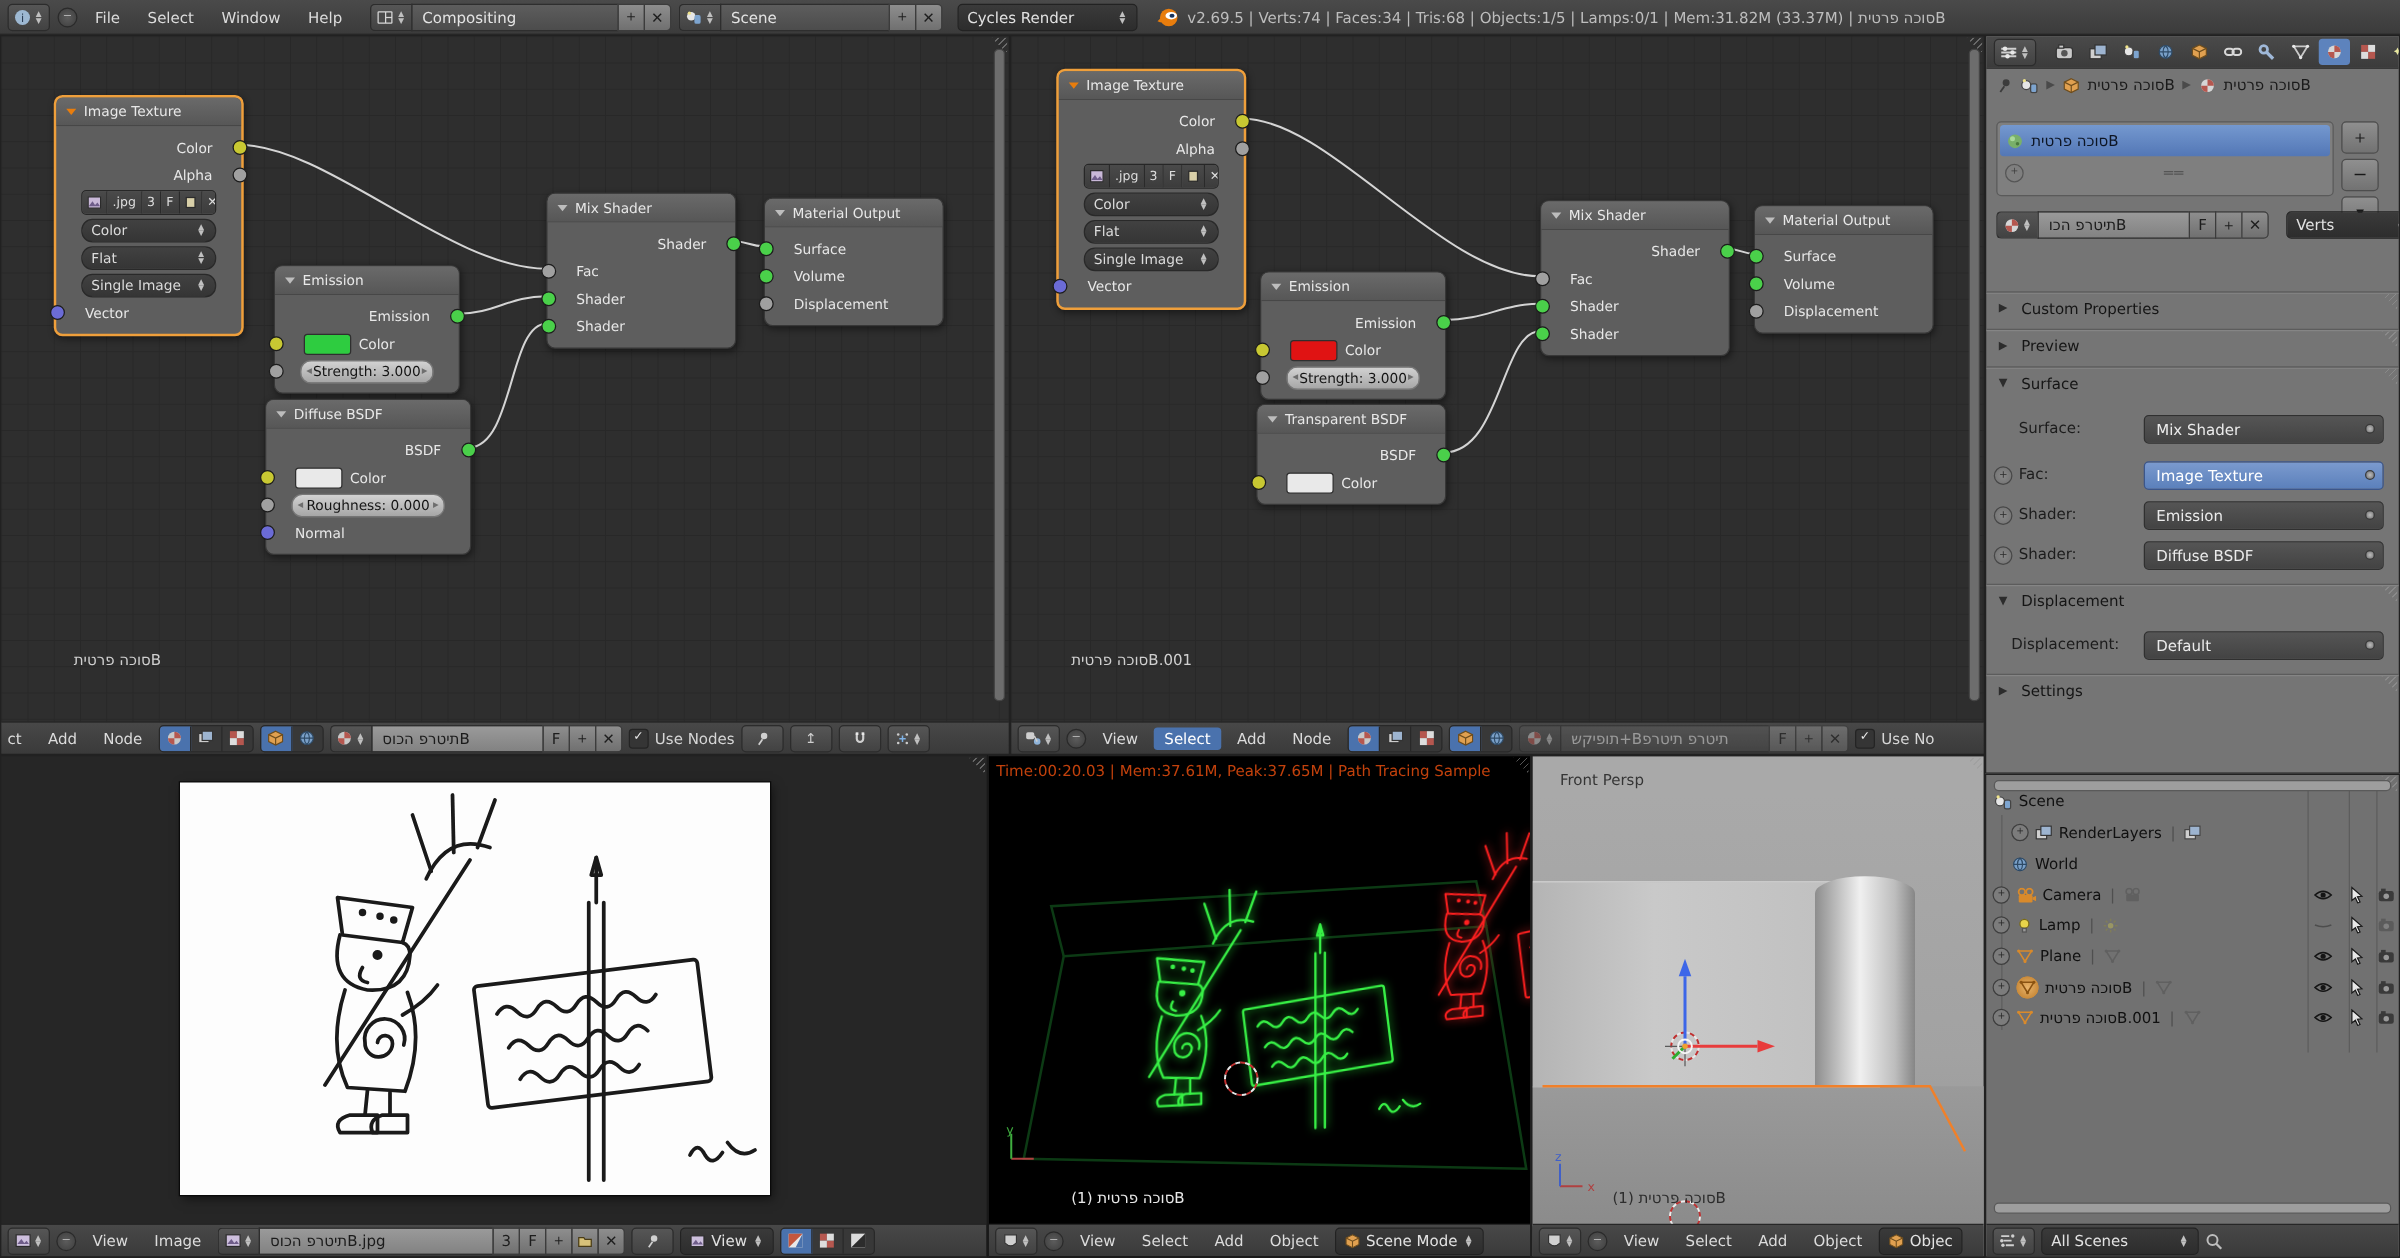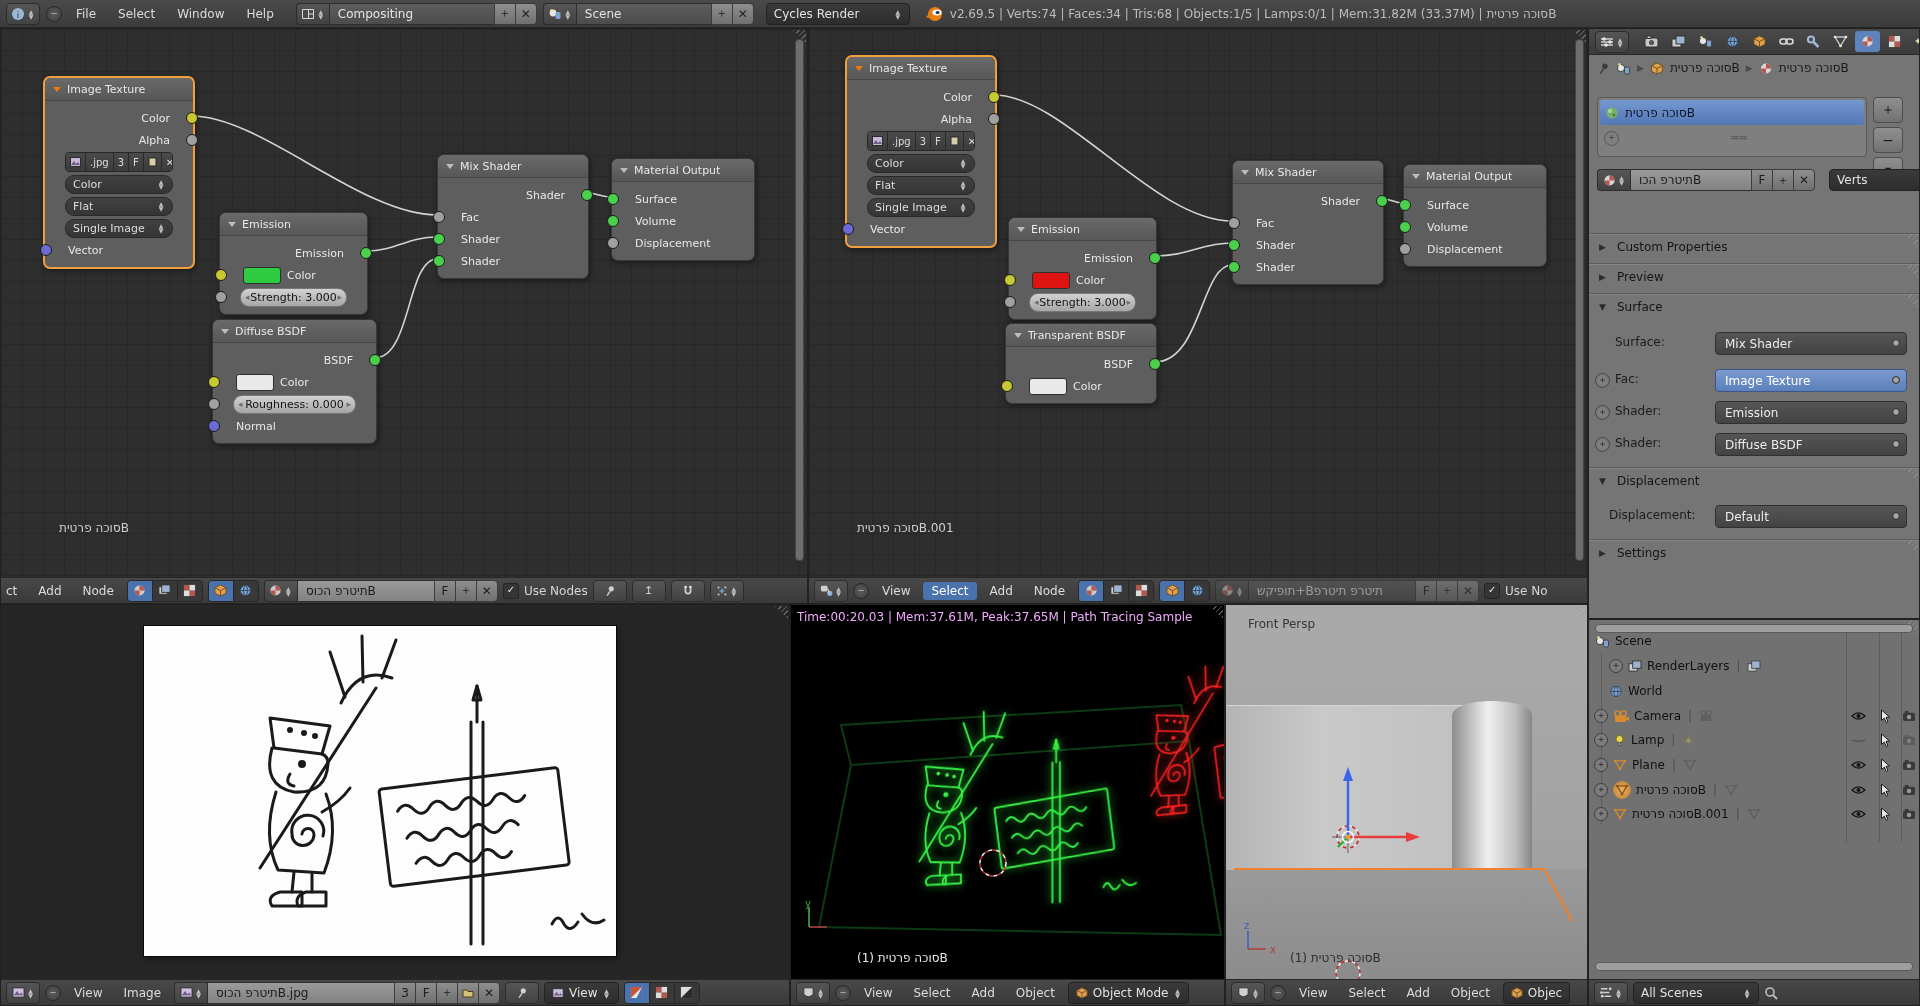--- a/index.html
+++ b/index.html
@@ -99,21 +99,21 @@
   .outl{background:#717171;color:#101010;}
   .orow{position:absolute;left:0;width:100%;height:24px;display:flex;align-items:center;gap:5px;}
   .oplus{width:12px;height:12px;border-radius:50%;border:1px solid #3e3e3e;background:#7c7c7c;color:#262626;
          font-size:9px;line-height:10px;text-align:center;flex:none;}
   .osep{color:#4f4f4f;padding:0 2px;}
   .otgl{position:absolute;width:20px;text-align:center;}
   .dim{opacity:.38;}
   .treeline{position:absolute;background:#5e5e5e;}
   
   .rview{background:#000;}
-  .vstats{position:absolute;left:6px;top:5px;color:#f0abfc;font-size:12px;white-space:nowrap;z-index:3;}
+  .vstats{position:absolute;left:6px;top:5px;color:#c2410c;font-size:12px;white-space:nowrap;z-index:3;}
   .vlabel{position:absolute;color:#e8e8e8;font-size:12px;z-index:4;}
   .vp3d{background:linear-gradient(#a9a9a9 8%,#a2a2a2 60%,#949494);}
   .imged{background:#262626;}
   .imgframe{position:absolute;left:143px;top:21px;width:472px;height:330px;background:#fdfdfd;
             box-shadow:0 0 0 1px #0a0a0a,2px 3px 8px rgba(0,0,0,.5);}
   svg{display:block}
 </style>
 </head>
 <body>
 
@@ -816,21 +816,21 @@
       <div class="circbtn">−</div>
       <span class="menu">View</span>
       <span class="menu">Select</span>
       <span class="menu">Add</span>
       <span class="menu">Object</span>
       <div class="ddark">
         <svg width="12" height="12" viewBox="0 0 14 14">
             <path d="M7 1 13 4 13 10 7 13 1 10 1 4Z" fill="#e0a050" stroke="#6e4d1d"></path>
             <path d="M1 4 7 7 13 4 M7 7 7 13" stroke="#6e4d1d" fill="none"></path>
           </svg>
-        <span>Object Mode</span>
+        <span>Scene Mode</span>
           <span class="ud"></span>
       </div>
     </div>
   </div>
 
   <div class="area vp3d" style="left:1225px;top:604px;width:363px;height:402px;">
     <div class="rsz"></div>
     <div style="position:absolute;left:0;top:264px;width:363px;height:112px;background:linear-gradient(#9a9a9a,#8b8b8b)"></div>
     <div style="position:absolute;left:0;top:100px;width:278px;height:164px;background:linear-gradient(90deg,#b4b4b4,#c9c9c9 35%,#bebebe);border-top:1px solid #d6d6d6"></div>
     <div style="position:absolute;left:226px;top:96px;width:80px;height:168px;background:linear-gradient(90deg,#8d8d8d,#f0f0f0 45%,#bdbdbd 80%,#868686);border-radius:40px 40px 0 0/14px 14px 0 0"></div>

